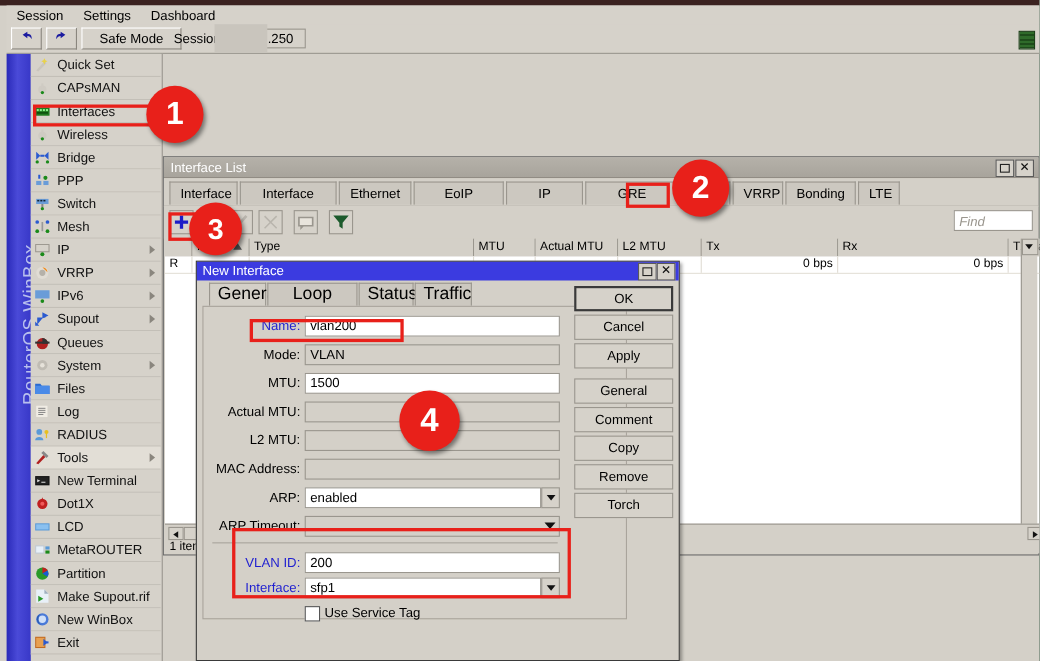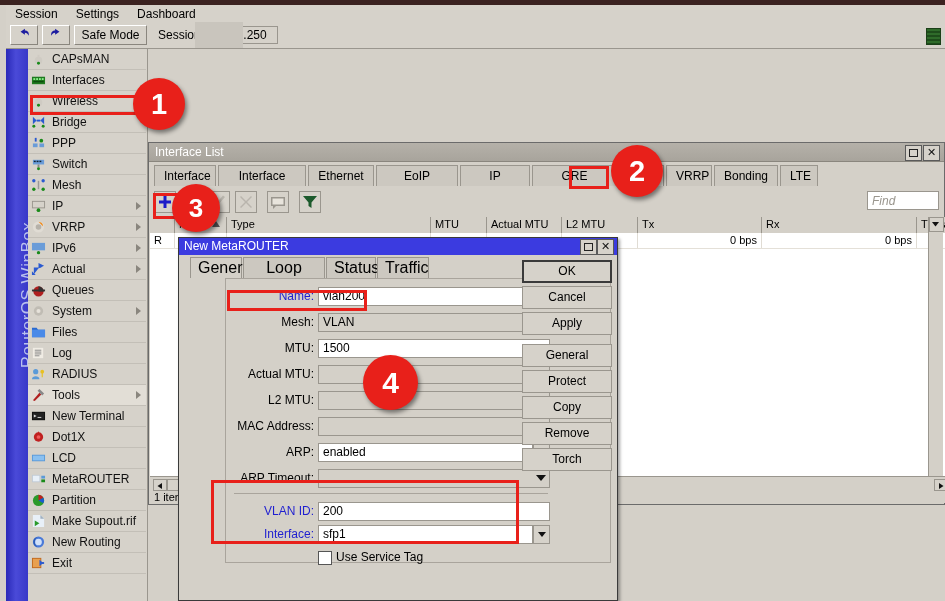--- a/index.html
+++ b/index.html
@@ -20,21 +20,21 @@
 
   
   #menubar{position:absolute;left:6px;top:5px;width:939px;height:17px;background:#d6d2ca;}
   #menubar .mi{float:left;padding:1px 9px 0 9px;height:16px;line-height:16px;font-size:12px;color:#000;cursor:default;}
   
   #toolbar{position:absolute;left:6px;top:22px;width:939px;height:26px;background:#d6d2ca;border-bottom:1px solid #9a968e;}
   .tbbtn{position:absolute;top:3px;height:20px;border:1px solid #9a968e;background:#d6d2ca;box-sizing:border-box;}
   .tbbtn.raised{border-top-color:#fff;border-left-color:#fff;border-right-color:#8a867e;border-bottom-color:#8a867e;}
   #undo-btn{left:4px;width:28px;}
   #redo-btn{left:36px;width:28px;}
-  #safemode-btn{left:68px;width:73px;line-height:18px;text-align:center;font-size:12px;}
+  #safemode-btn{left:68px;width:91px;line-height:18px;text-align:center;font-size:12px;}
   #session-label{position:absolute;left:152px;top:6px;font-size:12px;}
   #session-value{position:absolute;left:220px;top:4px;width:52px;height:18px;border:1px solid #9a968e;background:#d6d2ca;font-size:12px;line-height:17px;padding-left:3px;box-sizing:border-box;}
   #session-blur{position:absolute;left:195px;top:22px;width:48px;height:26px;background:#c9c5bd;}
   #status-led{position:absolute;left:926px;top:28px;width:13px;height:15px;background:
       repeating-linear-gradient(180deg,#2f6b2a 0 2px,#1e4c1b 2px 4px);
       border:1px solid #1b3f18;}
 
   .undo-arrow{display:block;margin:2px auto 0;width:14px;height:12px;}
 
   
@@ -98,21 +98,21 @@
      border:1px solid #3a3a3a;box-sizing:border-box;box-shadow:2px 2px 3px rgba(0,0,0,.35);}
   #newif-title{position:absolute;left:0;top:0;width:100%;height:17px;background:#3b3be0;color:#fff;
      font-size:12px;line-height:16px;padding-left:5px;box-sizing:border-box;}
   #newif-max{right:20px;top:1px;}
   #newif-close{right:3px;top:1px;}
   #newif-tabs{position:absolute;left:5px;top:19px;width:330px;height:22px;}
   .ntab{position:absolute;top:0;height:21px;line-height:20px;padding:0 7px;font-size:16px;
      border:1px solid #9a968e;border-bottom:none;background:#ccc8c0;box-sizing:border-box;cursor:default;}
   .ntab.active{background:#d4d0c8;}
   #newif-panel{position:absolute;left:5px;top:40px;width:386px;height:285px;background:#d4d0c8;
-     border:1px solid #a9a49c;border-top:1px solid #a9a49c;box-sizing:border-box;margin-left:41px;}
+     border:1px solid #a9a49c;border-top:1px solid #a9a49c;box-sizing:border-box;}
   .frow{position:absolute;left:0;width:330px;height:19px;}
   .flabel{position:absolute;left:0;width:88px;text-align:right;font-size:12px;line-height:18px;color:#000;}
   .flabel.blue{color:#1f1fd0;}
   .finput{position:absolute;left:92px;width:232px;height:19px;background:#fff;border:1px solid #9a968e;
      box-sizing:border-box;font-size:12px;line-height:17px;padding-left:4px;}
   .finput.dis{background:#d4d0c8;}
   .finput.withbtn{width:215px;}
   .fdrop{position:absolute;left:307px;width:17px;height:19px;border:1px solid #9a968e;background:#d6d2ca;box-sizing:border-box;}
   .fdrop .carr{display:block;margin:6px auto 0;width:0;height:0;border-left:4px solid transparent;
      border-right:4px solid transparent;border-top:5px solid #111;}
@@ -164,20 +164,24 @@
     </div>
     <div id="session-blur"></div>
     <div id="status-led"></div>
 
     <div id="sidebar">
       <div id="sidebar-strip">
         <div id="sidebar-brand">RouterOS WinBox</div>
       </div>
       <div id="menu-list">
           <div class="menu-item"><span class="micon"><svg viewBox="0 0 16 15" width="15" height="14">
+                <path d="M2 13 L10 4 L12 6 L4 14 Z" fill="#c9c5bd"></path>
+                <path d="M10 1 L11 3 L13 4 L11 5 L10 7 L9 5 L7 4 L9 3 Z" fill="#e8d24a"></path>
+              </svg></span><span>Quick Set</span></div>
+          <div class="menu-item"><span class="micon"><svg viewBox="0 0 16 15" width="15" height="14">
                 <circle cx="8" cy="9" r="4" fill="#cfcbc3"></circle>
                 <rect x="7" y="3" width="2" height="5" fill="#cfcbc3"></rect>
                 <circle cx="8" cy="12" r="1.6" fill="#1a8a1a"></circle>
               </svg></span><span>CAPsMAN</span></div>
           <div class="menu-item"><span class="micon"><svg viewBox="0 0 16 15" width="15" height="14">
                 <rect x="1" y="4" width="14" height="8" fill="#1f7a1f"></rect>
                 <rect x="2.5" y="5.5" width="2" height="2" fill="#8cf08c"></rect>
                 <rect x="5.5" y="5.5" width="2" height="2" fill="#8cf08c"></rect>
                 <rect x="8.5" y="5.5" width="2" height="2" fill="#8cf08c"></rect>
                 <rect x="11.5" y="5.5" width="2" height="2" fill="#8cf08c"></rect>
@@ -227,21 +231,21 @@
                 <path d="M8 2 A5.5 5.5 0 0 1 13 7" fill="#f08a1a"></path>
               </svg></span><span>VRRP</span><span class="arr"></span></div>
           <div class="menu-item"><span class="micon"><svg viewBox="0 0 16 15" width="15" height="14">
                 <rect x="1" y="2" width="14" height="8" fill="#6a9cd8"></rect>
                 <circle cx="8" cy="12.5" r="1.8" fill="#1a8a1a"></circle>
               </svg></span><span>IPv6</span><span class="arr"></span></div>
           <div class="menu-item"><span class="micon"><svg viewBox="0 0 16 15" width="15" height="14">
                 <path d="M3 13 L3 6 L11 6 L11 3" fill="#2a5ad0"></path>
                 <path d="M8 1 L14 4 L8 7 Z" fill="#2a5ad0"></path>
                 <path d="M1 10 L5 14 L1 14 Z" fill="#2a5ad0"></path>
-              </svg></span><span>Actual</span><span class="arr"></span></div>
+              </svg></span><span>Supout</span><span class="arr"></span></div>
           <div class="menu-item"><span class="micon"><svg viewBox="0 0 16 15" width="15" height="14">
                 <circle cx="8" cy="9" r="5.5" fill="#b02020"></circle>
                 <path d="M8 9 L13.5 9 A5.5 5.5 0 0 0 8 3.5 Z" fill="#333"></path>
                 <rect x="1" y="7" width="14" height="2" fill="#333"></rect>
               </svg></span><span>Queues</span></div>
           <div class="menu-item"><span class="micon"><svg viewBox="0 0 16 15" width="15" height="14">
                 <circle cx="8" cy="7.5" r="5" fill="#c0bcb4"></circle>
                 <circle cx="8" cy="7.5" r="2.2" fill="#e6e2da"></circle>
               </svg></span><span>System</span><span class="arr"></span></div>
           <div class="menu-item"><span class="micon"><svg viewBox="0 0 16 15" width="15" height="14">
@@ -294,21 +298,21 @@
               </svg></span><span>Partition</span></div>
           <div class="menu-item"><span class="micon"><svg viewBox="0 0 16 15" width="15" height="14">
                 <path d="M2 1 h8 l4 4 v9 h-12 z" fill="#e8f0f8"></path>
                 <path d="M10 1 l4 4 h-4 z" fill="#a0b0c0"></path>
                 <path d="M4 7 L9 10 L4 13 Z" fill="#2a9a2a"></path>
               </svg></span><span>Make Supout.rif</span></div>
           <div class="menu-item"><span class="micon"><svg viewBox="0 0 16 15" width="15" height="14">
                 <circle cx="8" cy="7.5" r="6" fill="#4a7ad8"></circle>
                 <circle cx="8" cy="7.5" r="3.6" fill="#d0e0f8"></circle>
                 <path d="M8 2 A5.5 5.5 0 0 0 8 13 A4 5.5 0 0 1 8 2" fill="#2a5ab0"></path>
-              </svg></span><span>New Routing</span></div>
+              </svg></span><span>New WinBox</span></div>
           <div class="menu-item"><span class="micon"><svg viewBox="0 0 16 15" width="15" height="14">
                 <rect x="1" y="2" width="10" height="11" fill="#c06a20"></rect>
                 <rect x="2" y="3" width="8" height="9" fill="#e8a050"></rect>
                 <path d="M13 7.5 L9 4 L9 11 Z" fill="#2a5ad0"></path>
                 <rect x="11" y="6.5" width="3" height="2" fill="#2a5ad0"></rect>
               </svg></span><span>Exit</span></div>
         </div>
     </div>
 
     <div id="iflist">
@@ -403,41 +407,41 @@
               <path d="M4 2 L4 8 L8.5 5 Z" fill="#111"></path>
             </svg>
           </div>
         </div>
         <div id="itemcount">1 item</div>
       </div>
     </div>
 
     <div id="newif">
       <div id="newif-title">
-        <span>New MetaROUTER</span>
+        <span>New Interface</span>
         <div class="wbtn" id="newif-max">
             <i class="sq"></i>
           </div>
         <div class="wbtn" id="newif-close">
             <i class="xm">✕</i>
           </div>
       </div>
       <div id="newif-tabs">
           <div class="ntab active" style="left: 6px; width: 52px; text-align: center;">General</div>
           <div class="ntab" style="left: 59px; width: 82px; text-align: center;">Loop Protect</div>
           <div class="ntab" style="left: 142px; width: 50px; text-align: center;">Status</div>
           <div class="ntab" style="left: 193px; width: 52px; text-align: center;">Traffic</div>
         </div>
       <div id="newif-panel">
           <div class="frow" style="top: 8px;">
             <div class="flabel blue">Name:</div>
             <div class="finput">vlan200</div>
           </div>
           <div class="frow" style="top: 34px;">
-            <div class="flabel">Mesh:</div>
+            <div class="flabel">Mode:</div>
             <div class="finput dis">VLAN</div>
           </div>
           <div class="frow" style="top: 60px;">
             <div class="flabel">MTU:</div>
             <div class="finput">1500</div>
           </div>
           <div class="frow" style="top: 86px;">
             <div class="flabel">Actual MTU:</div>
             <div class="finput dis"></div>
           </div>
@@ -476,21 +480,21 @@
           <div class="frow" style="top: 270px;">
             <div class="chk" style="left: 92px; top: 2px;"></div>
             <div style="position: absolute; left: 110px; top: 0px; font-size: 12px; line-height: 16px;">Use Service Tag</div>
           </div>
         </div>
       <div id="newif-buttons">
           <div class="dbtn def">OK</div>
           <div class="dbtn">Cancel</div>
           <div class="dbtn">Apply</div>
           <div class="dbtn dbtn-gap">General</div>
-          <div class="dbtn">Protect</div>
+          <div class="dbtn">Comment</div>
           <div class="dbtn">Copy</div>
           <div class="dbtn">Remove</div>
           <div class="dbtn">Torch</div>
         </div>
     </div>
   </div>
 
   <div id="annolayer">
       <div class="redbox" style="left: 30px; top: 95px; width: 126px; height: 20px; border-color: rgb(232, 32, 26);"></div>
       <div class="redbox" style="left: 569px; top: 166px; width: 40px; height: 23px; border-color: rgb(232, 32, 26);"></div>

